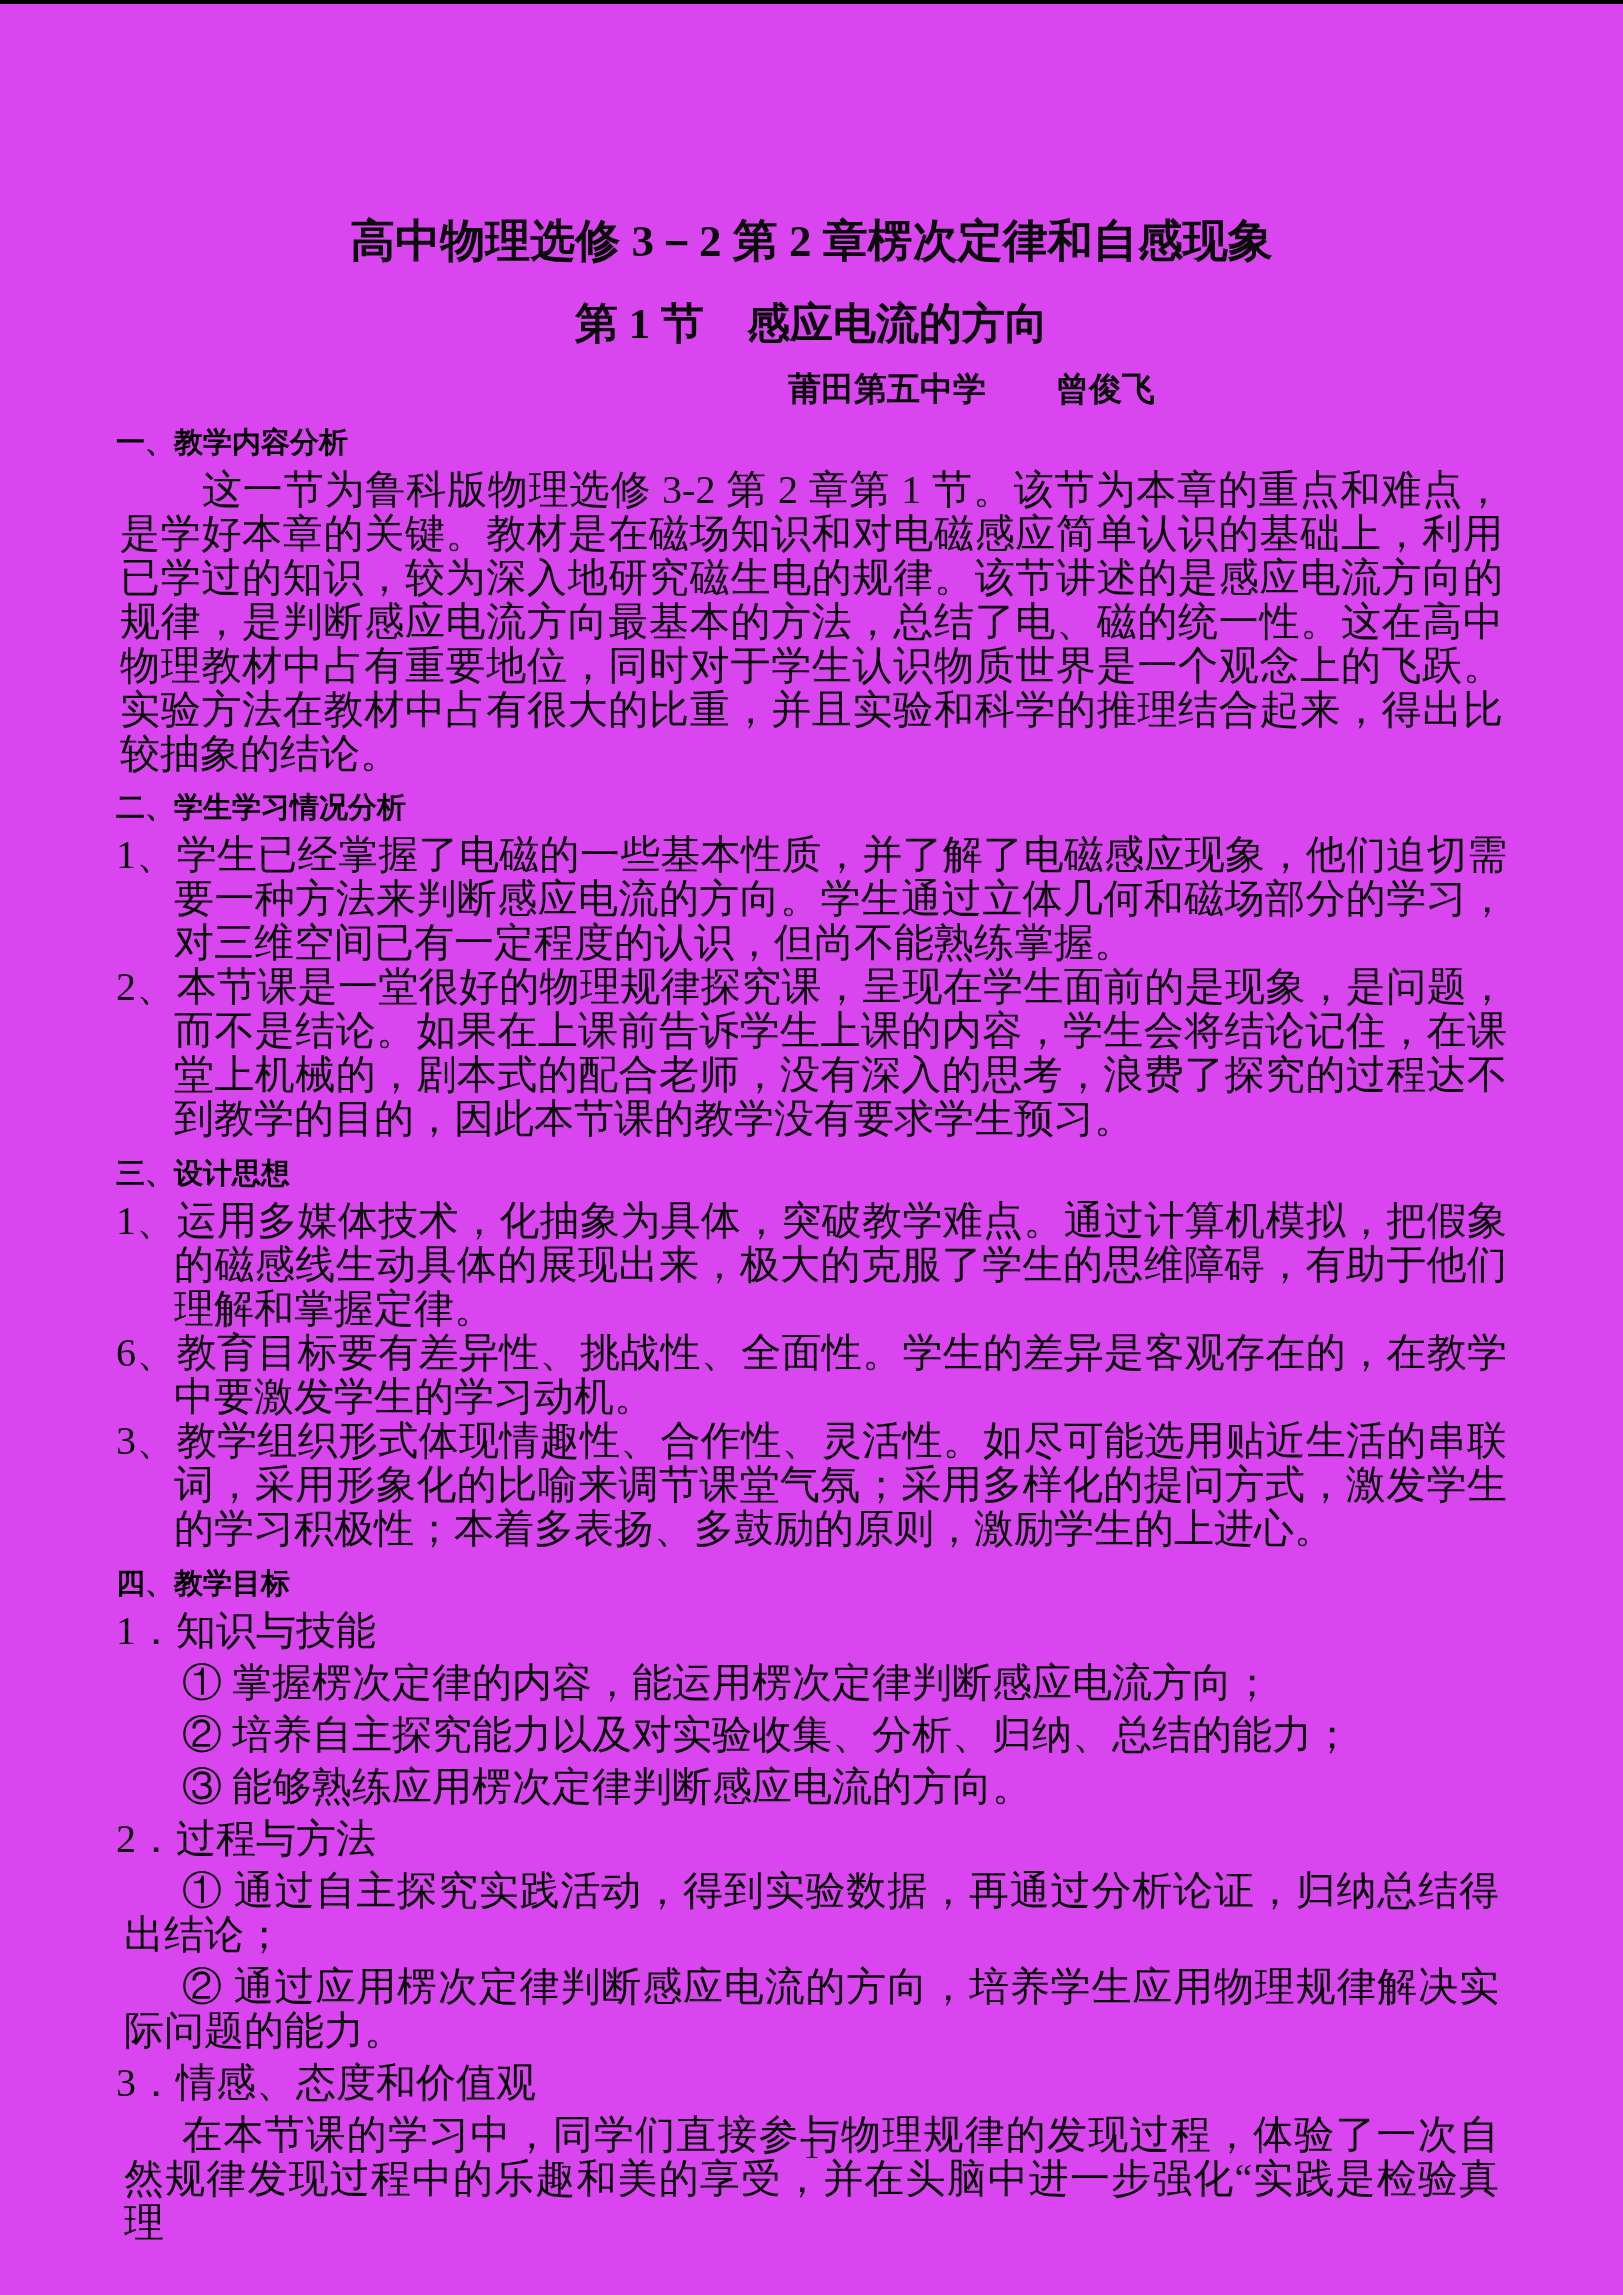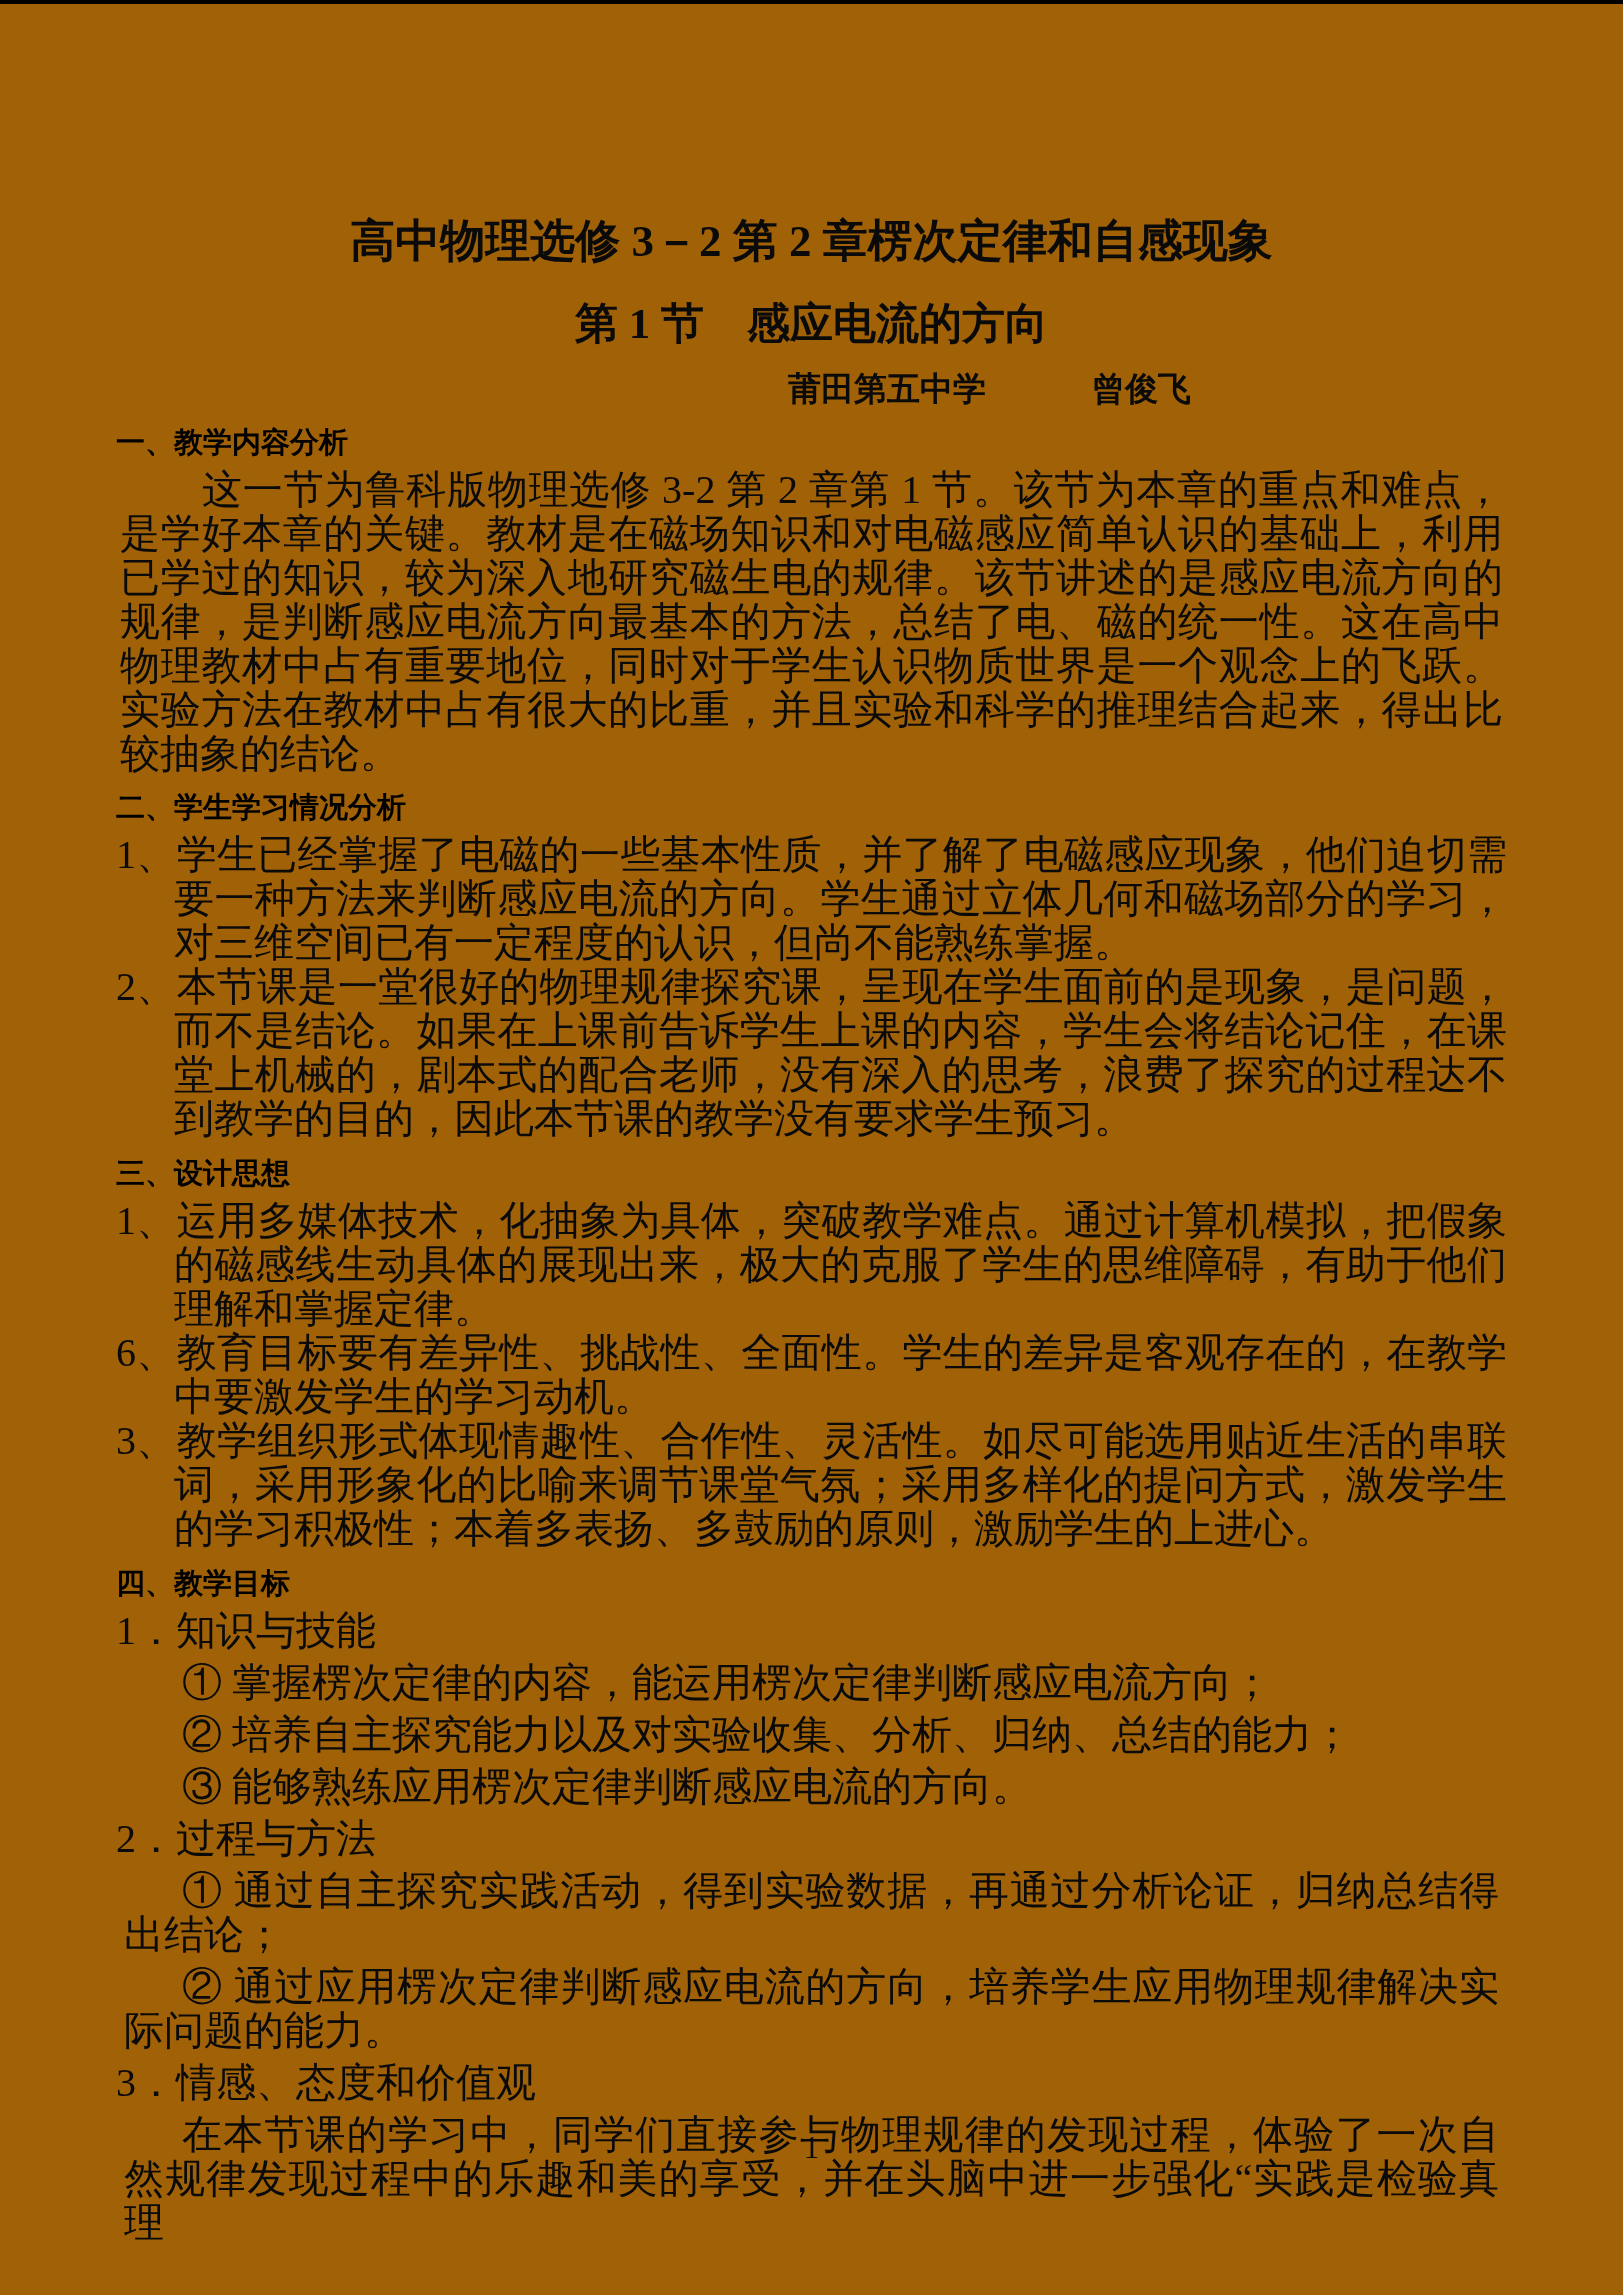--- a/index.html
+++ b/index.html
@@ -4,21 +4,21 @@
 <style>
   html, body {
     margin: 0;
     padding: 0;
     background: #ffffff;
   }
   .page {
     position: relative;
     width: 1623px;
     height: 2295px;
-    background: #a16207;
+    background: #d946ef;
     border-top: 4.1px solid #000000;
     box-sizing: border-box;
     color: #0a0a0a;
     font-family: "Liberation Serif", "DejaVu Serif", serif;
     overflow: hidden;
   }
   .content {
     padding: 205px 116px 0 116px;
   }
   .title {
@@ -34,21 +34,21 @@
     text-align: center;
     font-size: 43px;
     line-height: 63px;
     font-weight: bold;
     font-family: "Liberation Serif", "DejaVu Serif", serif;
   }
   .byline {
     margin-top: 13.6px;
     padding-left: 672px;
     display: flex;
-    gap: 106px;
+    gap: 70px;
     font-size: 33px;
     line-height: 42px;
     font-weight: bold;
     font-family: "Liberation Serif", "DejaVu Serif", serif;
   }
   .section-heading {
     margin: 9.5px 0 4.1px 0;
     font-size: 29px;
     line-height: 44px;
     font-weight: bold;

